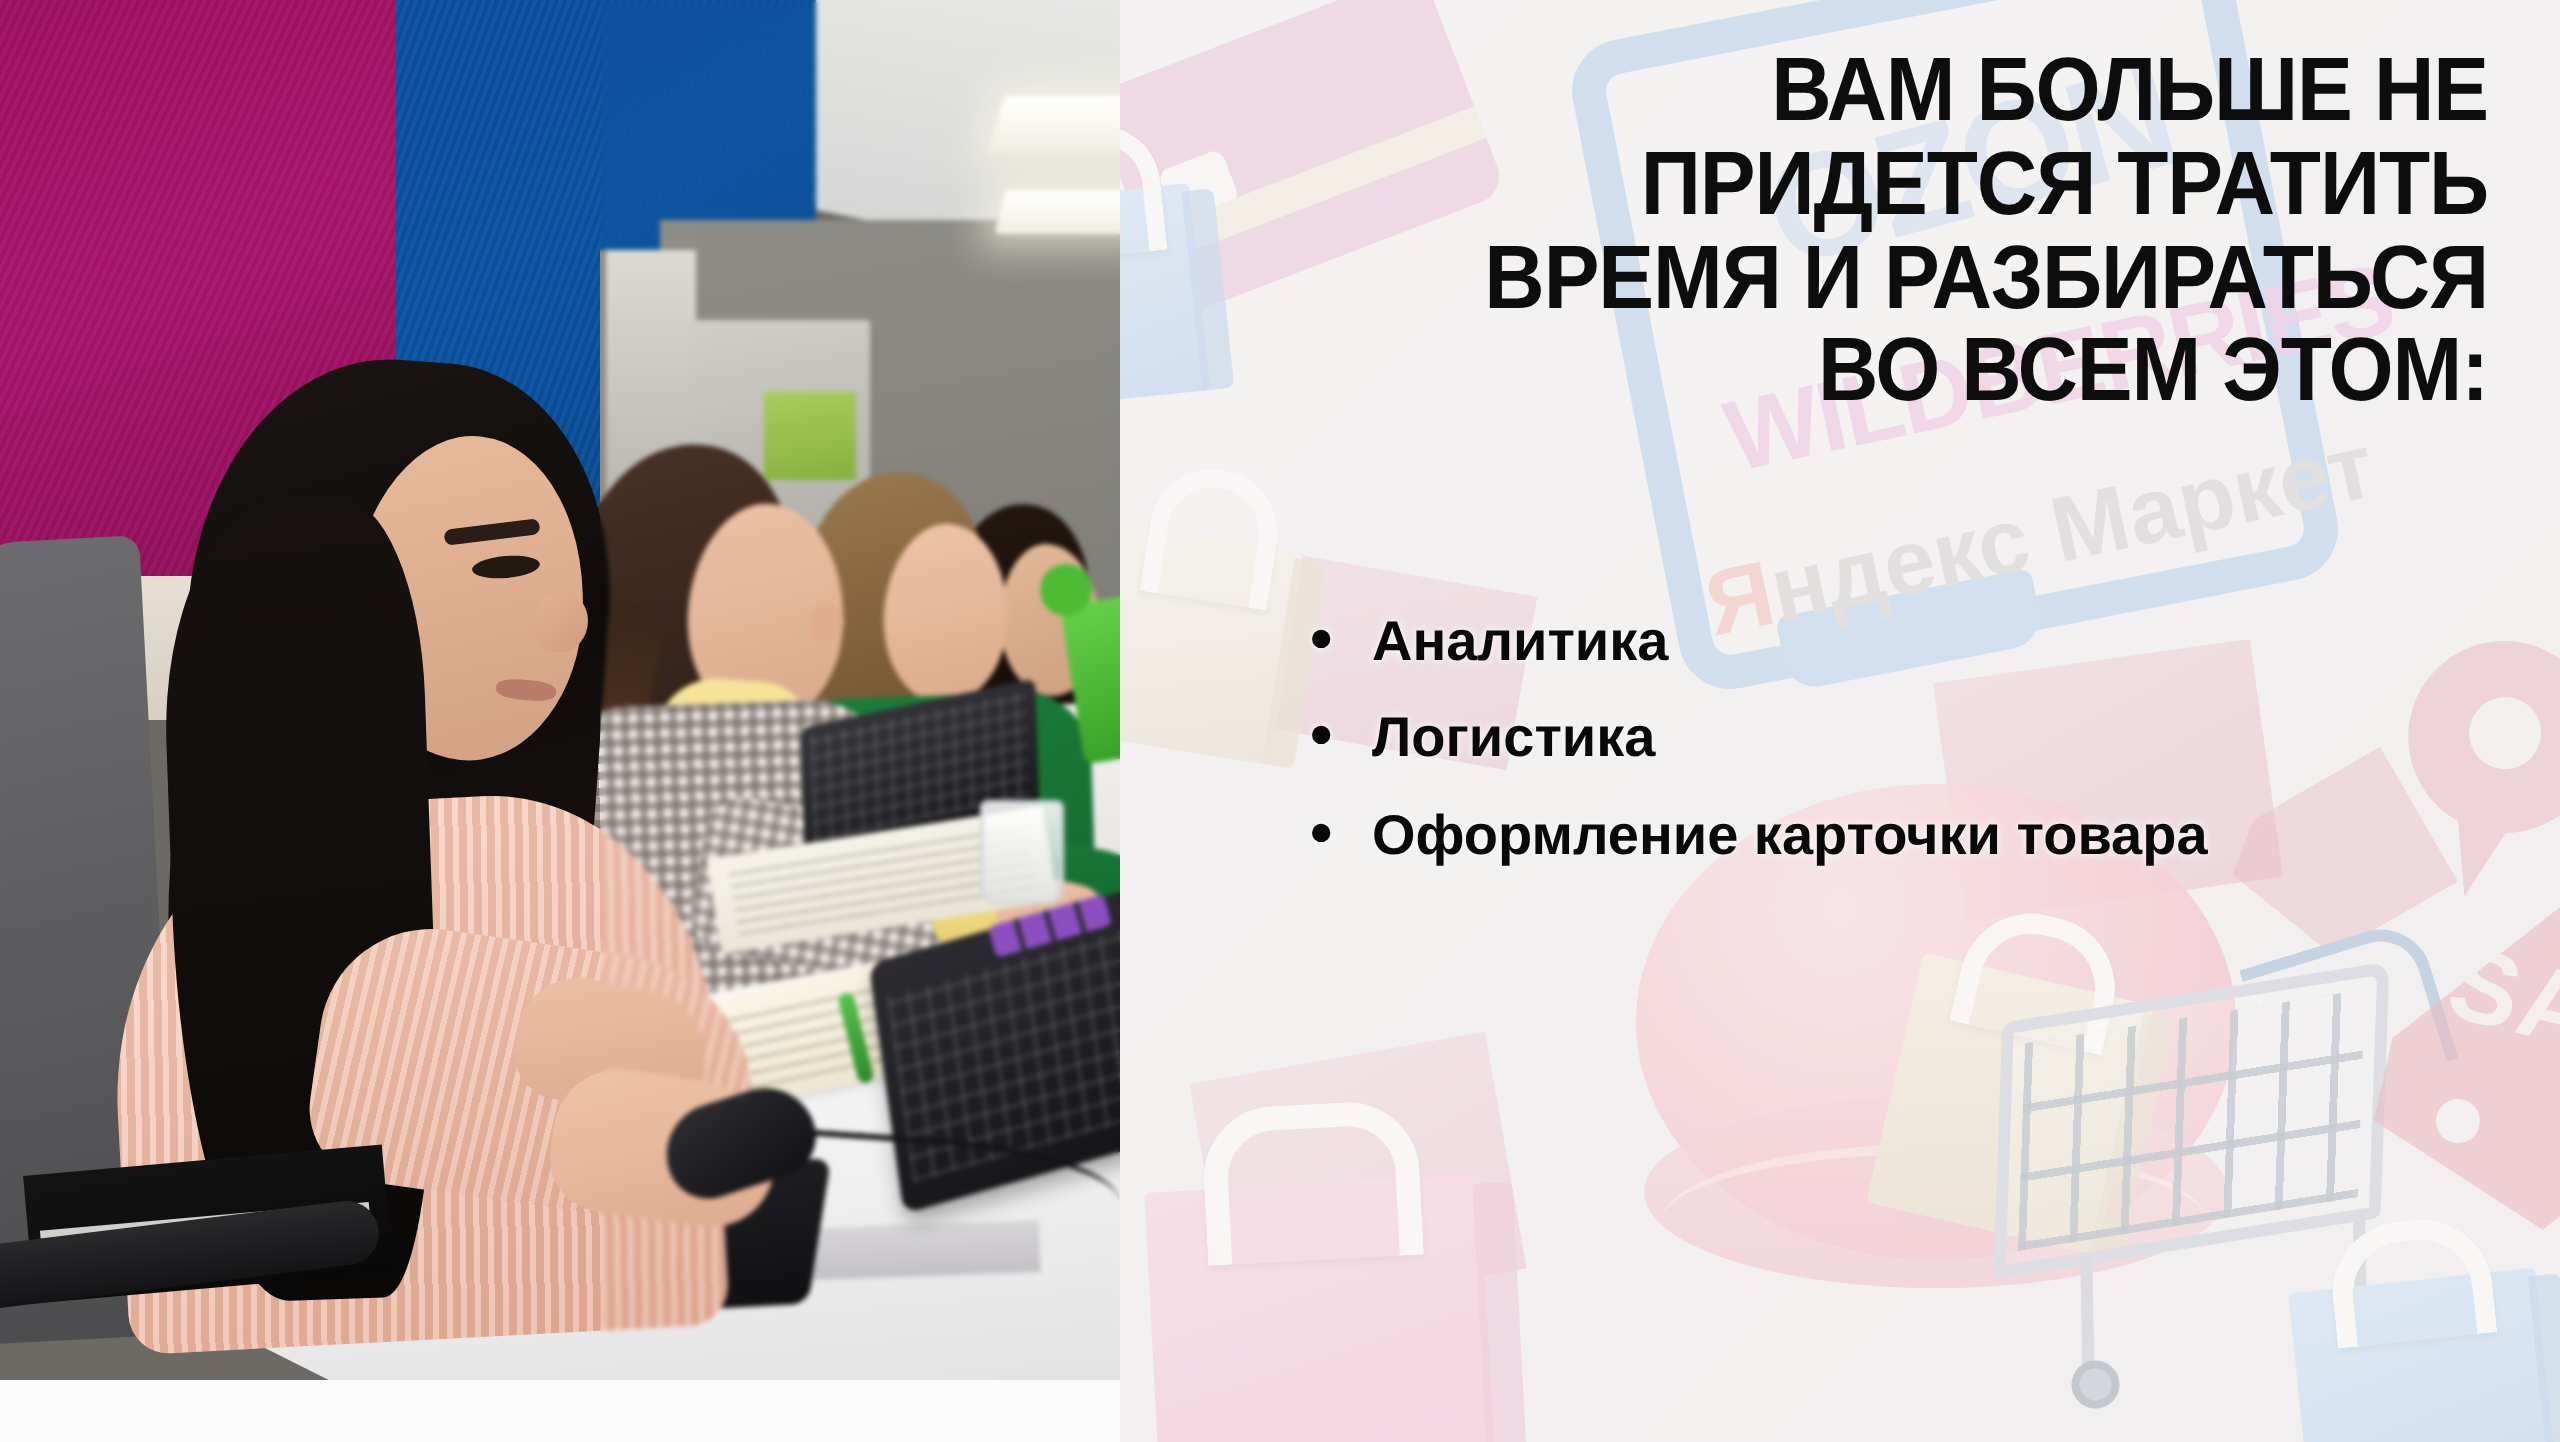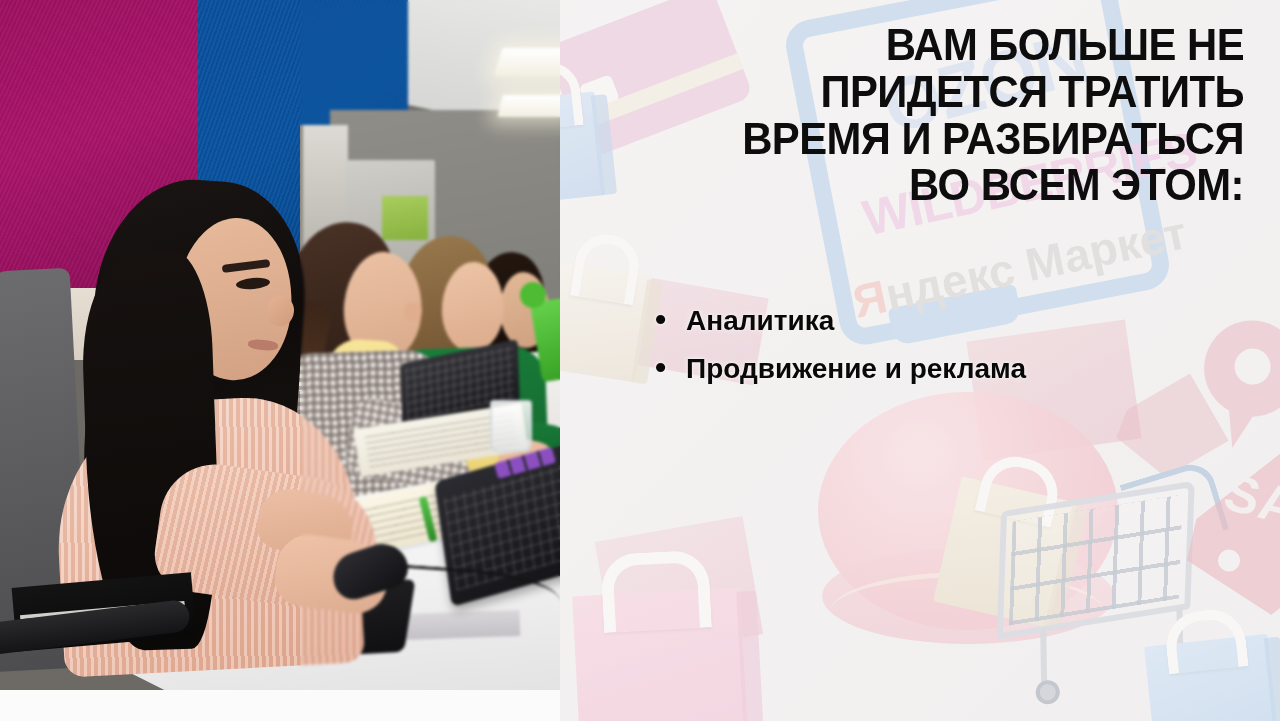--- a/index.html
+++ b/index.html
@@ -811,18 +811,19 @@
 
       <div class="headline">
         <span class="hl-line">ВАМ БОЛЬШЕ НЕ</span>
         <span class="hl-line">ПРИДЕТСЯ ТРАТИТЬ</span>
         <span class="hl-line">ВРЕМЯ И РАЗБИРАТЬСЯ</span>
         <span class="hl-line">ВО ВСЕМ ЭТОМ:</span>
       </div>
 
       <ul class="bullets">
         <li>Аналитика</li>
-        <li>Продвижение и реклама</li>
+        <li>Логистика</li>
+        <li>Оформление карточки товара</li>
       </ul>
 
     </div>
   </div>
 </div>
 
 </body></html>

